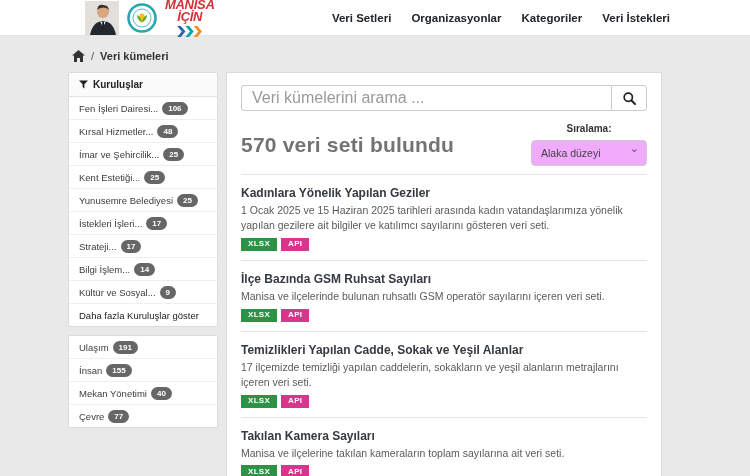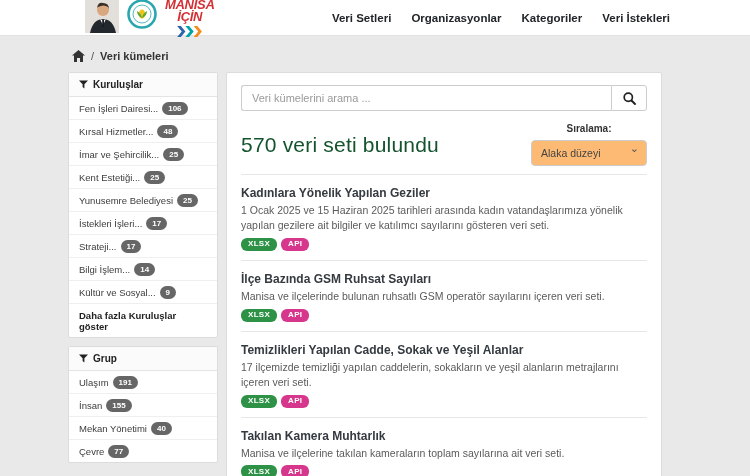--- a/index.html
+++ b/index.html
@@ -8,21 +8,21 @@
     font-family:"Liberation Sans", sans-serif;
     background:#e9e9e9;
     color:#333;
   }
   
   .topbar {
     height:36px; background:#fff; border-bottom:1px solid #e2e2e2;
     display:flex; align-items:center; justify-content:space-between;
     padding:0 80px 0 85px;
   }
-  .brand { display:flex; gap:8px; cursor:pointer; }
+  .brand { display:flex; align-items:center; gap:8px; cursor:pointer; }
   .brand-photo { width:34px; height:34px; display:block; }
   .brand-seal { width:30px; height:30px; display:block; }
   .brand-text {
     font-style:italic; font-weight:bold; font-size:13px; line-height:12px;
     color:var(--brand-red,#d32f35); letter-spacing:-0.3px;
     display:flex; flex-direction:column;
   }
   .brand-line2 { display:flex; align-items:center; gap:3px;flex-direction:column; }
   .brand-chevrons { height:11px; width:28px; }
   .nav { display:flex; gap:20px; }
@@ -53,72 +53,72 @@
     font-size:9.5px; color:#3c3c3c; white-space:nowrap; overflow:hidden;
     cursor:pointer;
   }
   .facet-item:first-of-type { border-top:none; }
   .count-pill {
     background:#666; color:#fff; font-size:8px; font-weight:bold;
     padding:2px 6px; border-radius:8px; flex:0 0 auto;
   }
   .facet-more {
     padding:5.5px 10px; border-top:1px solid #efefef;
-    font-size:9.5px; font-weight:bold; color:#222; cursor:pointer;
+    font-size:9.5px; font-weight:normal; color:#222; cursor:pointer;
   }
   
   .main {
     width:436px; background:#fff; border:1px solid #dcdcdc; border-radius:2px;
     padding:12px 14px; min-height:405px;
   }
   .search-row { display:flex; }
   .search-row input {
     flex:1; height:26px; border:1px solid #ccc; border-right:none;
-    border-radius:3px 0 0 3px; padding:0 10px; font-size:11px; color:#333;
+    border-radius:3px 0 0 3px; padding:0 10px; font-size:16px; color:#333;
     font-family:"Liberation Sans", sans-serif; outline:none;
   }
   .search-row input::placeholder { color:#9a9a9a; }
   .search-btn {
     width:36px; height:26px; background:#fff; border:1px solid #ccc;
     border-radius:0 3px 3px 0; cursor:pointer;
     display:flex; align-items:center; justify-content:center;
   }
   .search-btn svg { width:13px; height:13px; }
   .results-row {
     display:flex; align-items:center; justify-content:space-between;
     margin-top:12px;
   }
-  .results-title { font-size:21px; font-weight:normal; color:#14532d; letter-spacing:0.2px; }
+  .results-title { font-size:21px; font-weight:bold; color:#737373; letter-spacing:0.2px; }
   .sort-wrap { display:flex; align-items:center; gap:6px;flex-direction:column; }
   .sort-label { font-size:10px; font-weight:bold; color:#333; }
   .select-shell { position:relative; }
   .select-shell select {
     appearance:none; -webkit-appearance:none;
     width:116px; height:26px; border:1px solid #ccc; border-radius:4px;
-    background:#fdba74; font-size:10.5px; color:#444; padding:0 22px 0 9px;
+    background:#f0abfc; font-size:10.5px; color:#444; padding:0 22px 0 9px;
     font-family:"Liberation Sans", sans-serif; cursor:pointer;
   }
   .select-shell::after {
     content:"\2304"; position:absolute; right:8px; top:2px;
     font-size:11px; color:#555; pointer-events:none;
   }
   
   .dataset-list { margin-top:8px; }
   .dataset {
     padding:8px 0 9px 0; border-top:1px solid #e6e6e6;
   }
   .ds-title {
     font-size:12px; font-weight:bold; color:#343a40; text-decoration:none;
     display:inline-block; margin-bottom:3px; cursor:pointer;
   }
   .ds-desc { font-size:10.5px; color:#5a5a5a; line-height:1.42; }
   .ds-badges { margin-top:5px; display:flex; gap:4px; }
   .badge {
     color:#fff; font-size:8px; font-weight:bold; letter-spacing:0.3px;
-    padding:2.5px 7px; border-radius:6px; line-height:1;
+    padding:2.5px 7px; border-radius:0; line-height:1;
   }
   .badge-xlsx { background:var(--badge-xlsx,#2d9246); }
   .badge-api  { background:var(--badge-api,#d6368b); }
 </style>
 </head>
 <body>
 
 <header class="topbar">
   <div class="brand">
     <svg class="brand-photo" viewBox="0 0 34 34">
@@ -220,26 +220,20 @@
 
           <div class="facet-item">
             <span>Kültür ve Sosyal...</span>
             <span class="count-pill">9</span>
           </div>
         </div>
       <div class="facet-more">Daha fazla Kuruluşlar göster</div>
     </section>
 
     <section class="facet-card">
-      <div class="facet-head">
-        <svg viewBox="0 0 10 9">
-          <path d="M0 0 H10 L6 4.2 V9 L4 7.4 V4.2 Z" fill="#222"></path>
-        </svg>
-        <span>Grup</span>
-      </div>
       <div>
 
           <div class="facet-item">
             <span>Ulaşım</span>
             <span class="count-pill">191</span>
           </div>
 
           <div class="facet-item">
             <span>İnsan</span>
             <span class="count-pill">155</span>
@@ -307,21 +301,21 @@
         <article class="dataset">
           <a href="#" class="ds-title">Temizlikleri Yapılan Cadde, Sokak ve Yeşil Alanlar</a>
           <p class="ds-desc">17 ilçemizde temizliği yapılan caddelerin, sokakların ve yeşil alanların metrajlarını içeren veri seti.</p>
           <div class="ds-badges">
             <span class="badge badge-xlsx">XLSX</span>
             <span class="badge badge-api">API</span>
           </div>
         </article>
 
         <article class="dataset">
-          <a href="#" class="ds-title">Takılan Kamera Muhtarlık</a>
+          <a href="#" class="ds-title">Takılan Kamera Sayıları</a>
           <p class="ds-desc">Manisa ve ilçelerine takılan kameraların toplam sayılarına ait veri seti.</p>
           <div class="ds-badges">
             <span class="badge badge-xlsx">XLSX</span>
             <span class="badge badge-api">API</span>
           </div>
         </article>
 
         <article class="dataset">
           
           

